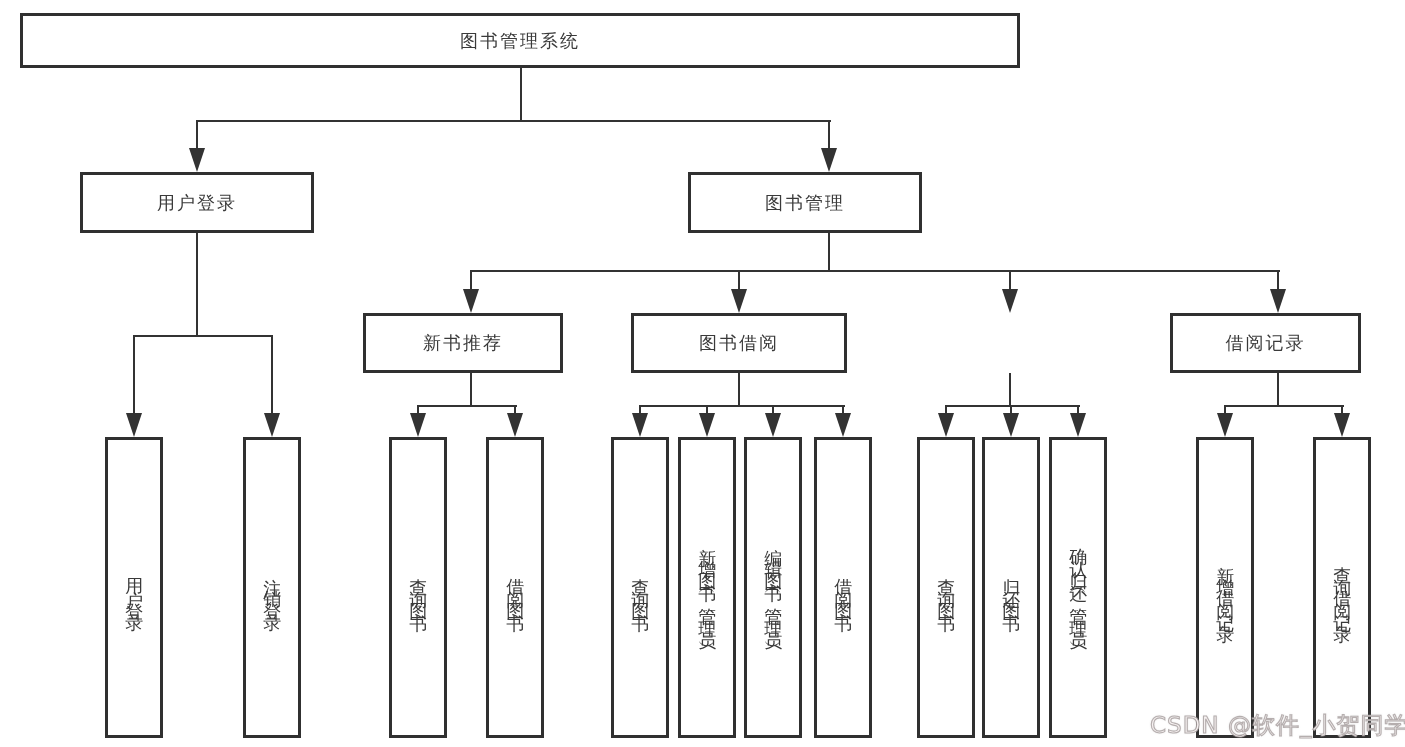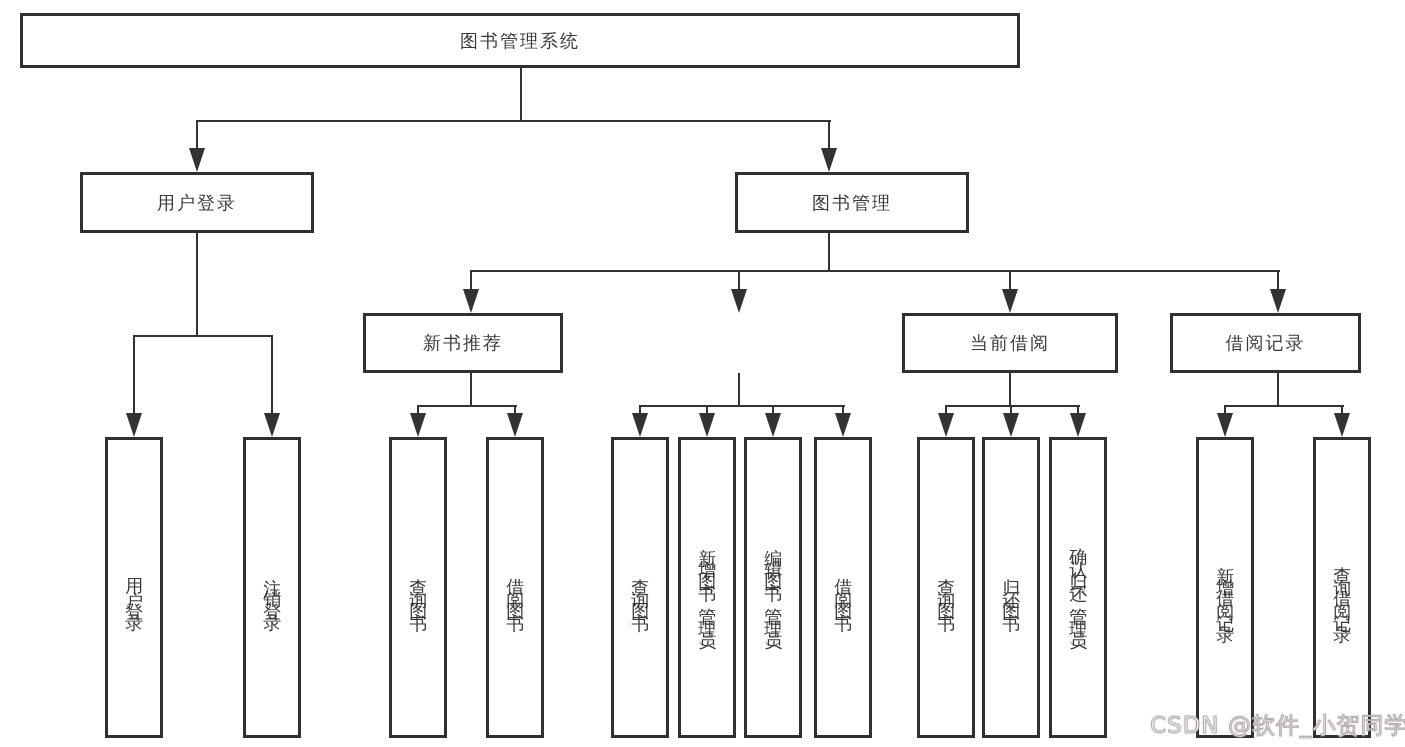--- a/index.html
+++ b/index.html
@@ -99,29 +99,29 @@
   <div class="vl" style="left:1341px;top:405px;height:8px"></div>
   <div class="ah" style="left:1334px;top:413px"></div>
 
   <div class="node node-h" style="left:20px;top:13px;width:1000px;height:55px">
     <span>图书管理系统</span>
   </div>
 
   <div class="node node-h" style="left:80px;top:172px;width:234px;height:61px">
     <span>用户登录</span>
   </div>
-  <div class="node node-h" style="left:735px;top:172px;width:234px;height:61px">
+  <div class="node node-h" style="left:688px;top:172px;width:234px;height:61px">
     <span>图书管理</span>
   </div>
 
   <div class="node node-h" style="left:363px;top:313px;width:200px;height:60px">
     <span>新书推荐</span>
   </div>
-  <div class="node node-h" style="left:902px;top:313px;width:216px;height:60px">
-    <span>当前借阅</span>
+  <div class="node node-h" style="left:631px;top:313px;width:216px;height:60px">
+    <span>图书借阅</span>
   </div>
   <div class="node node-h" style="left:1170px;top:313px;width:191px;height:60px">
     <span>借阅记录</span>
   </div>
 
   <div class="node node-v" style="left:105px;top:437px">
     <span>用户登录</span>
   </div>
   <div class="node node-v" style="left:243px;top:437px">
     <span>注销登录</span>

